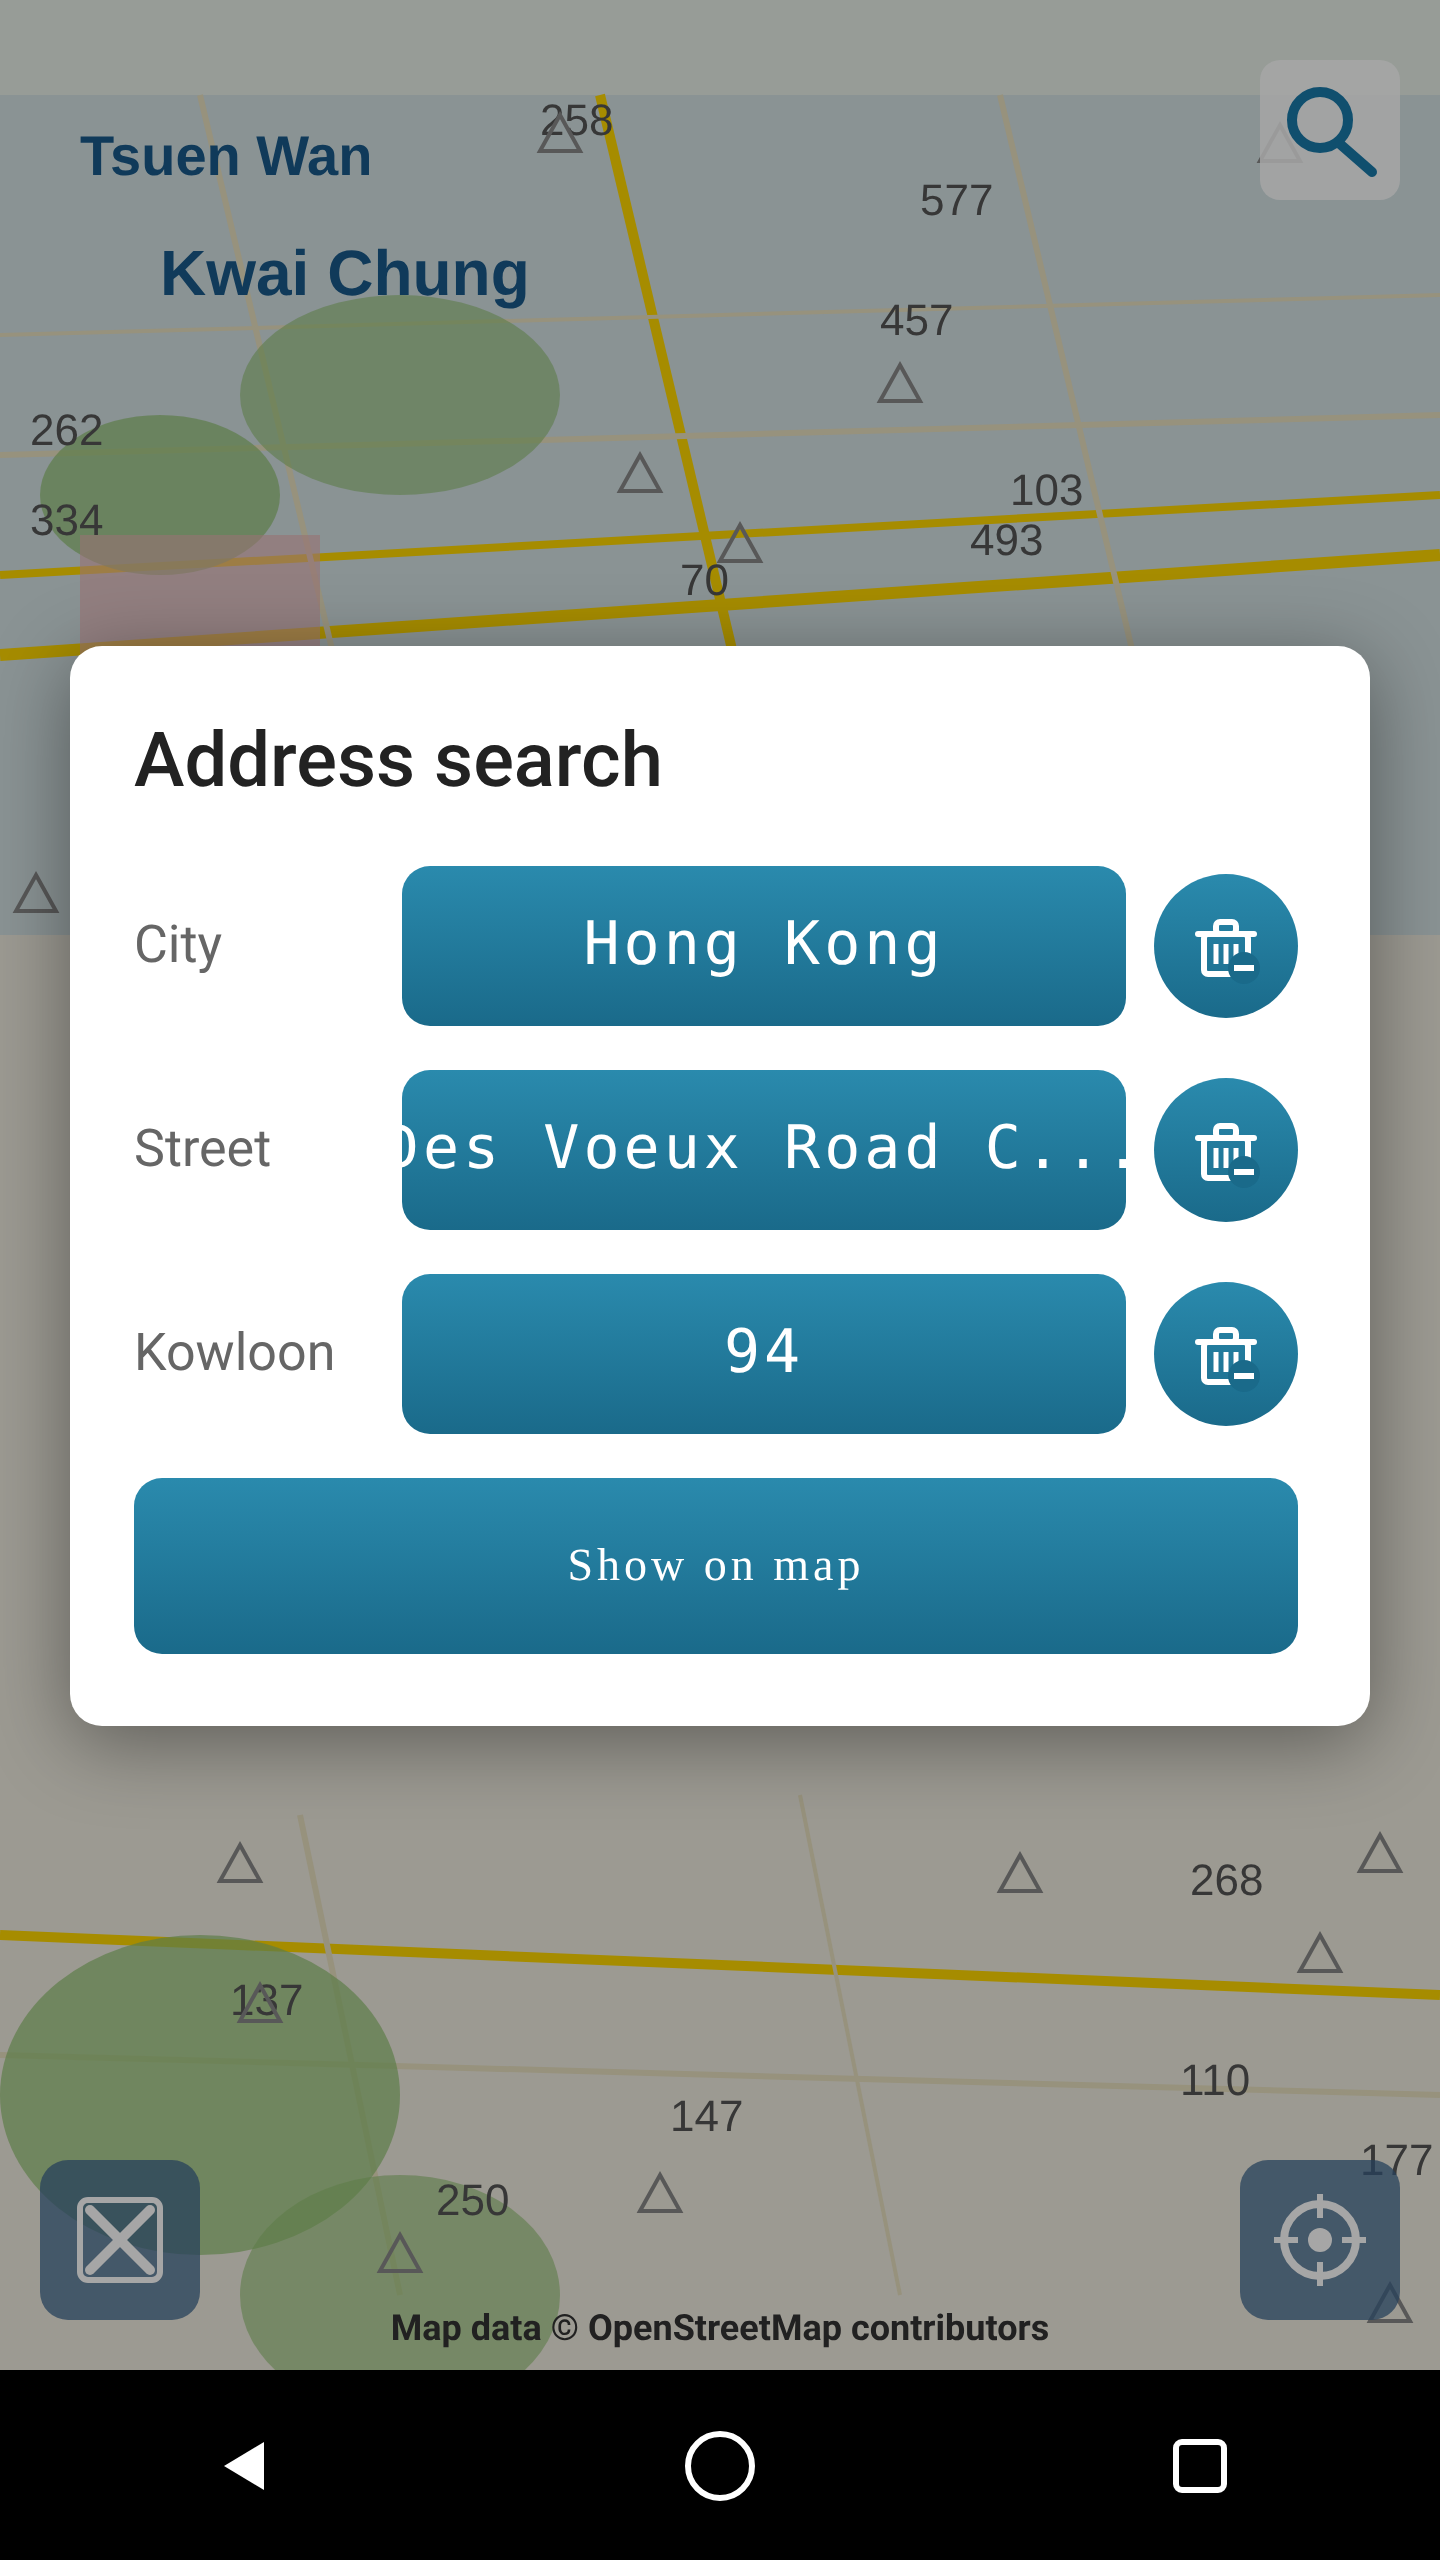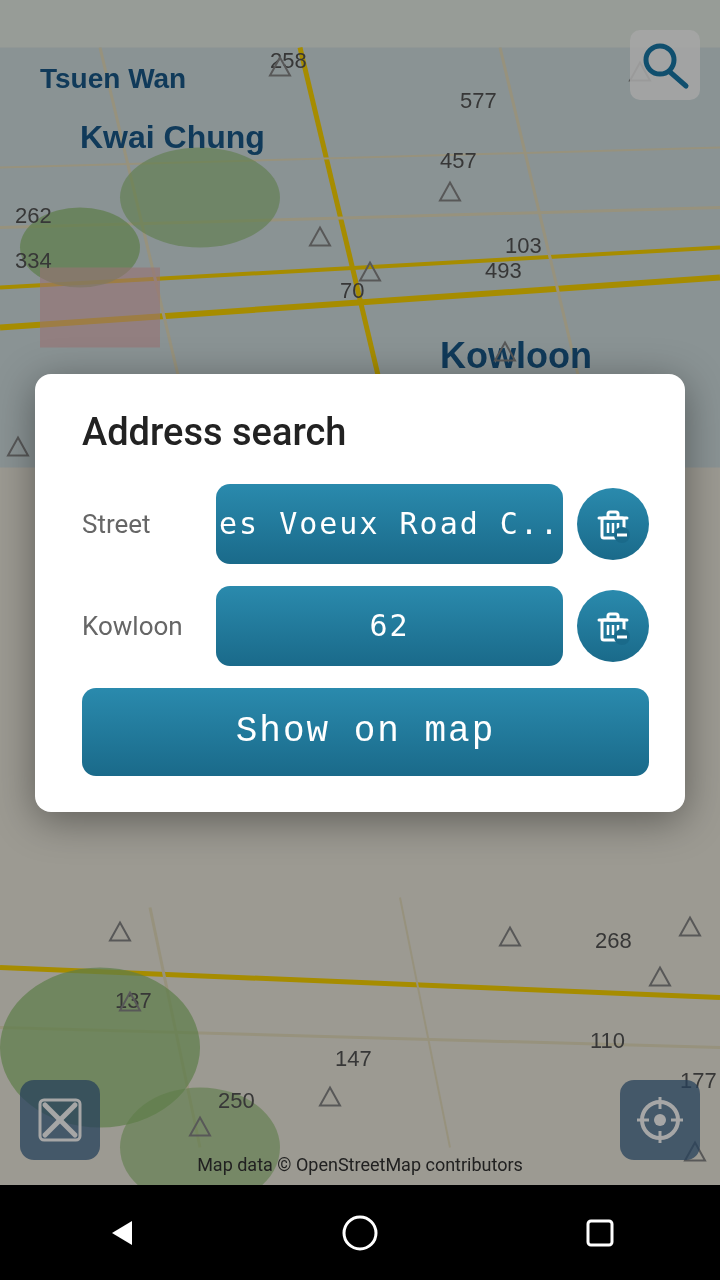--- a/index.html
+++ b/index.html
@@ -79,20 +79,21 @@
     
     #map-attribution {
       position: absolute;
       bottom: 105px;
       left: 50%;
       transform: translateX(-50%);
       font-size: 18px;
       color: #333;
       z-index: 10;
       white-space: nowrap;
+      font-weight: bold;
     }
 
     
     #nav-bar {
       position: absolute;
       bottom: 0;
       left: 0;
       width: 720px;
       height: 95px;
       background: #000;
@@ -123,21 +124,21 @@
       z-index: 30;
       display: flex;
       align-items: center;
       justify-content: center;
     }
 
     
     #dialog {
       background: #fff;
       border-radius: 16px;
-      padding: 36px 36px 36px 47px;
+      padding: 36px 36px 36px 32px;
       width: 650px;
       box-shadow: 0 8px 40px rgba(0,0,0,0.4);
     }
 
     #dialog-title {
       font-size: 38px;
       font-weight: 500;
       color: #222;
       margin-bottom: 30px;
     }
@@ -193,22 +194,22 @@
       display: flex;
       gap: 18px;
       margin-top: 8px;
     }
 
     .action-btn {
       flex: 1;
       height: 88px;
       border: none;
       border-radius: 14px;
-      font-size: 36px;
-      font-family: Liberation Mono, monospace;
+      font-size: 23px;
+      font-family: Liberation Serif, serif;
       font-weight: 500;
       cursor: pointer;
       color: #fff;
       letter-spacing: 2px;
     }
 
     .show-map-btn {
       background: linear-gradient(180deg, #2a8aad 0%, #1a6a8a 100%);
     }
 
@@ -317,41 +318,58 @@
 
 <div id="map-attribution">
   <span>Map data © OpenStreetMap contributors</span>
 </div>
 
 <div id="dialog-overlay">
   <div id="dialog">
 
     <div id="dialog-title">Address search</div>
 
+    <div class="field-row">
+      <span class="field-label">City</span>
+      <button class="field-value-btn">Hong  Kong</button>
+      <button class="delete-btn">
+        <svg width="38" height="38" viewBox="0 0 38 38" xmlns="http://www.w3.org/2000/svg">
+          <rect x="8" y="13" width="22" height="20" rx="2" fill="none" stroke="#fff" stroke-width="3"></rect>
+          <line x1="5" y1="13" x2="33" y2="13" stroke="#fff" stroke-width="3" stroke-linecap="round"></line>
+          <rect x="14" y="7" width="10" height="6" rx="2" fill="none" stroke="#fff" stroke-width="3"></rect>
+          <line x1="14" y1="18" x2="14" y2="28" stroke="#fff" stroke-width="2.5"></line>
+          <line x1="19" y1="18" x2="19" y2="28" stroke="#fff" stroke-width="2.5"></line>
+          <line x1="24" y1="18" x2="24" y2="28" stroke="#fff" stroke-width="2.5"></line>
+
+          <circle cx="28" cy="30" r="8" fill="#1a6a8a"></circle>
+          <line x1="23" y1="30" x2="33" y2="30" stroke="#fff" stroke-width="3"></line>
+        </svg>
+      </button>
+    </div>
 
     <div class="field-row">
       <span class="field-label">Street</span>
       <button class="field-value-btn">Des  Voeux  Road  C...</button>
       <button class="delete-btn">
         <svg width="38" height="38" viewBox="0 0 38 38" xmlns="http://www.w3.org/2000/svg">
           <rect x="8" y="13" width="22" height="20" rx="2" fill="none" stroke="#fff" stroke-width="3"></rect>
           <line x1="5" y1="13" x2="33" y2="13" stroke="#fff" stroke-width="3" stroke-linecap="round"></line>
           <rect x="14" y="7" width="10" height="6" rx="2" fill="none" stroke="#fff" stroke-width="3"></rect>
           <line x1="14" y1="18" x2="14" y2="28" stroke="#fff" stroke-width="2.5"></line>
           <line x1="19" y1="18" x2="19" y2="28" stroke="#fff" stroke-width="2.5"></line>
           <line x1="24" y1="18" x2="24" y2="28" stroke="#fff" stroke-width="2.5"></line>
           <circle cx="28" cy="30" r="8" fill="#1a6a8a"></circle>
           <line x1="23" y1="30" x2="33" y2="30" stroke="#fff" stroke-width="3"></line>
         </svg>
       </button>
     </div>
 
     <div class="field-row">
       <span class="field-label">Kowloon</span>
-      <button class="field-value-btn">62</button>
+      <button class="field-value-btn">94</button>
       <button class="delete-btn">
         <svg width="38" height="38" viewBox="0 0 38 38" xmlns="http://www.w3.org/2000/svg">
           <rect x="8" y="13" width="22" height="20" rx="2" fill="none" stroke="#fff" stroke-width="3"></rect>
           <line x1="5" y1="13" x2="33" y2="13" stroke="#fff" stroke-width="3" stroke-linecap="round"></line>
           <rect x="14" y="7" width="10" height="6" rx="2" fill="none" stroke="#fff" stroke-width="3"></rect>
           <line x1="14" y1="18" x2="14" y2="28" stroke="#fff" stroke-width="2.5"></line>
           <line x1="19" y1="18" x2="19" y2="28" stroke="#fff" stroke-width="2.5"></line>
           <line x1="24" y1="18" x2="24" y2="28" stroke="#fff" stroke-width="2.5"></line>
           <circle cx="28" cy="30" r="8" fill="#1a6a8a"></circle>
           <line x1="23" y1="30" x2="33" y2="30" stroke="#fff" stroke-width="3"></line>

